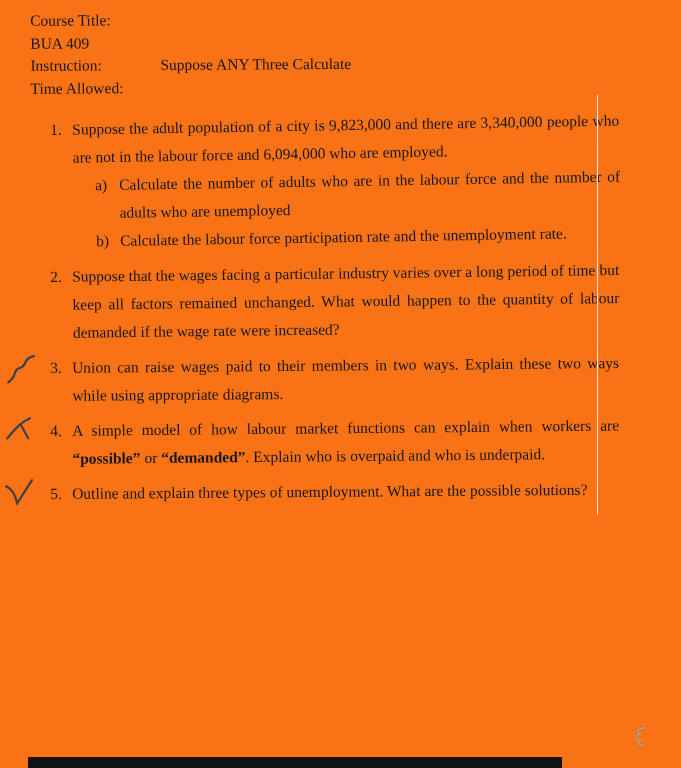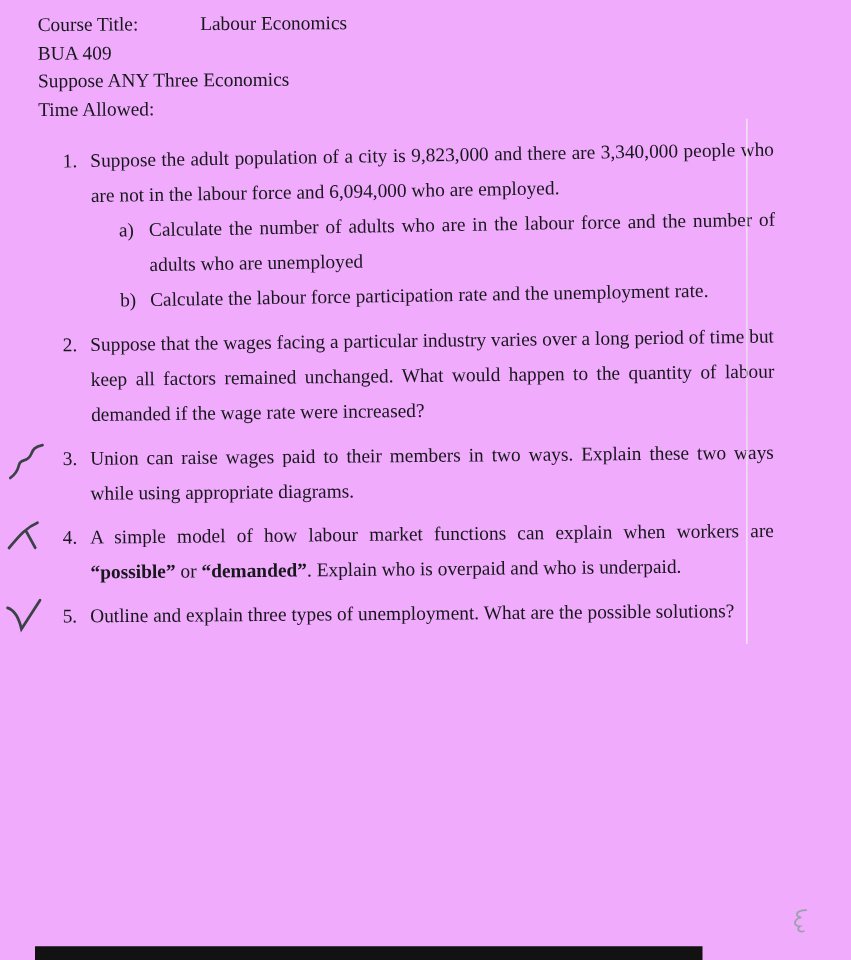--- a/index.html
+++ b/index.html
@@ -3,21 +3,21 @@
 <meta charset="utf-8">
 <style>
   * { box-sizing: border-box; margin: 0; padding: 0; }
   html, body { width: 681px; height: 768px; }
   body { background: #ffffff; }
 
   .page {
     position: relative;
     width: 681px;
     height: 768px;
-    background: #f0abfc;
+    background: #f97316;
     font-family: "Liberation Serif", "DejaVu Serif", serif;
     color: #17171c;
     overflow: hidden;
   }
 
   .exam-header {
     padding: 10px 0 0 30px;
     font-size: 15.5px;
     line-height: 22.5px;
     transform: rotate(-0.35deg);
@@ -87,27 +87,27 @@
   }
 </style>
 </head>
 <body>
 
 <div class="page">
 
   <header class="exam-header">
     <div class="hrow">
       <span class="hlabel">Course Title:</span>
-      <span class="hvalue">Labour Economics</span>
     </div>
     <div class="hrow">
       <span class="hvalue">BUA 409</span>
     </div>
     <div class="hrow">
-      <span class="hvalue"><span>Suppose </span><b>ANY</b><span> Three Economics</span></span>
+      <span class="hlabel">Instruction:</span>
+      <span class="hvalue"><span>Suppose </span><b>ANY</b><span> Three Calculate</span></span>
     </div>
     <div class="hrow">
       <span class="hlabel">Time Allowed:</span>
     </div>
   </header>
 
   <div class="questions">
       <div class="question q0">
         <span class="qnum">1.</span>
         <div class="qbody">

